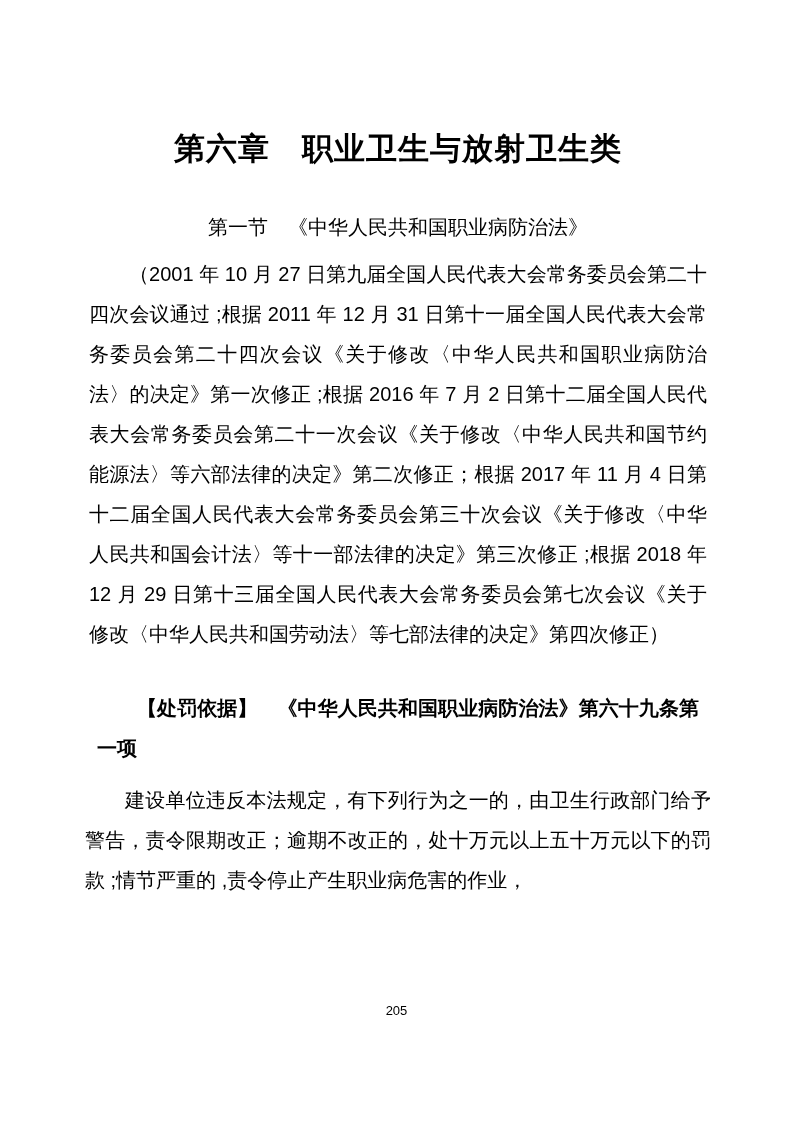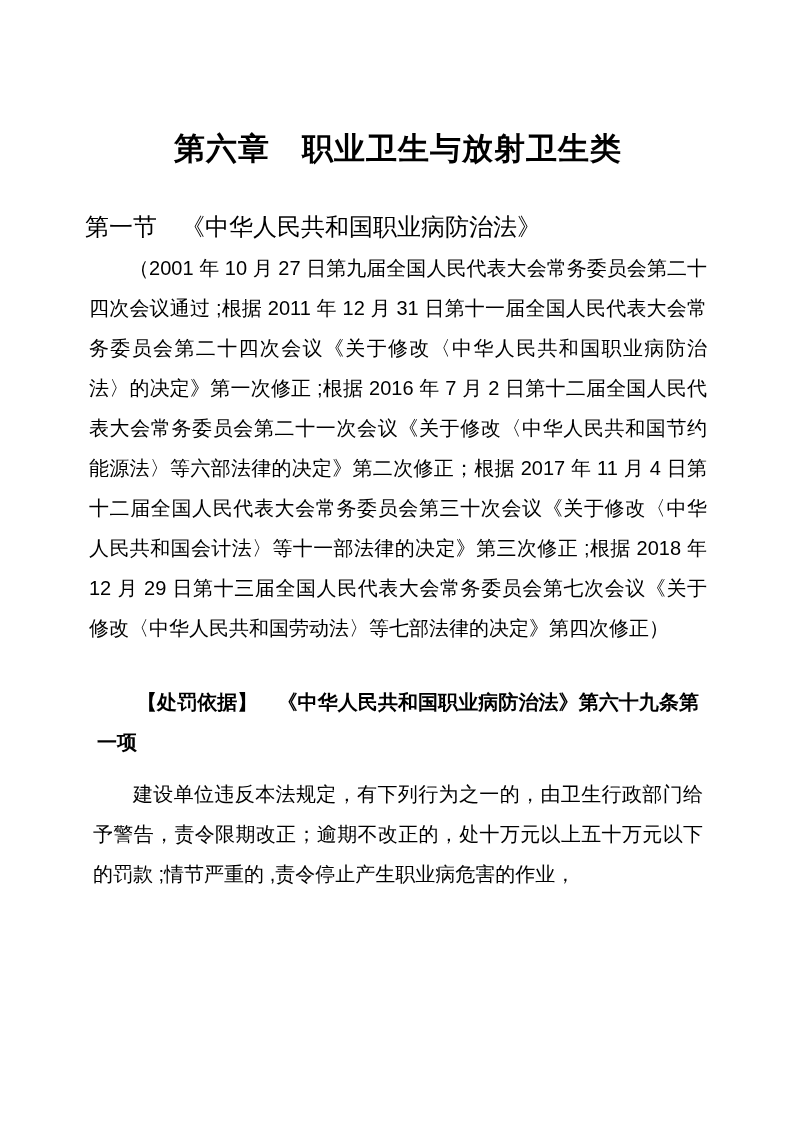--- a/index.html
+++ b/index.html
@@ -25,45 +25,46 @@
   }
   .chapter-title {
     margin: 0 0 46px 0;
     font-size: 31px;
     line-height: 38px;
     font-weight: bold;
     text-align: center;
     letter-spacing: 1px;
   }
   .section-title {
-    margin: 0 0 8px 0;
-    font-size: 24px;
+    margin: 0 0 14px 0;
+    font-size: 20px;
     line-height: 26px;
     font-weight: normal;
+    text-align: center;
   }
   .para {
     margin: 4px;
     font-size: 20px;
     line-height: 40px;
     text-align: justify;
     text-justify: inter-character;
     text-indent: 2em;
   }
   .preamble {
     margin-bottom: 34px;
   }
   .item-heading {
     margin: 0;
   }
   .basis-heading {
     font-weight: bold;
     margin: 12px;
   }
   .body-text {
-    margin: 8px;
+    margin: 0;
   }
   .page-number {
     position: absolute;
     left: 0;
     right: 0;
     top: 1003px;
     text-align: center;
     font-size: 13px;
     line-height: 16px;
   }
@@ -72,13 +73,14 @@
 <body>
 
 <div class="page">
   <div class="content">
     <h1 class="chapter-title">第六章　职业卫生与放射卫生类</h1>
     <h2 class="section-title">第一节　《中华人民共和国职业病防治法》</h2>
     <p class="para preamble">（2001 年 10 月 27 日第九届全国人民代表大会常务委员会第二十四次会议通过 ;根据 2011 年 12 月 31 日第十一届全国人民代表大会常务委员会第二十四次会议《关于修改〈中华人民共和国职业病防治法〉的决定》第一次修正 ;根据 2016 年 7 月 2 日第十二届全国人民代表大会常务委员会第二十一次会议《关于修改〈中华人民共和国节约能源法〉等六部法律的决定》第二次修正；根据 2017 年 11 月 4 日第十二届全国人民代表大会常务委员会第三十次会议《关于修改〈中华人民共和国会计法〉等十一部法律的决定》第三次修正 ;根据 2018 年 12 月 29 日第十三届全国人民代表大会常务委员会第七次会议《关于修改〈中华人民共和国劳动法〉等七部法律的决定》第四次修正）</p>
     <p class="para basis-heading">【处罚依据】　《中华人民共和国职业病防治法》第六十九条第一项</p>
     <p class="para body-text">建设单位违反本法规定，有下列行为之一的，由卫生行政部门给予警告，责令限期改正；逾期不改正的，处十万元以上五十万元以下的罚款 ;情节严重的 ,责令停止产生职业病危害的作业，</p>
   </div>
+  <div class="page-number">205</div>
 </div>
 
 </body></html>

